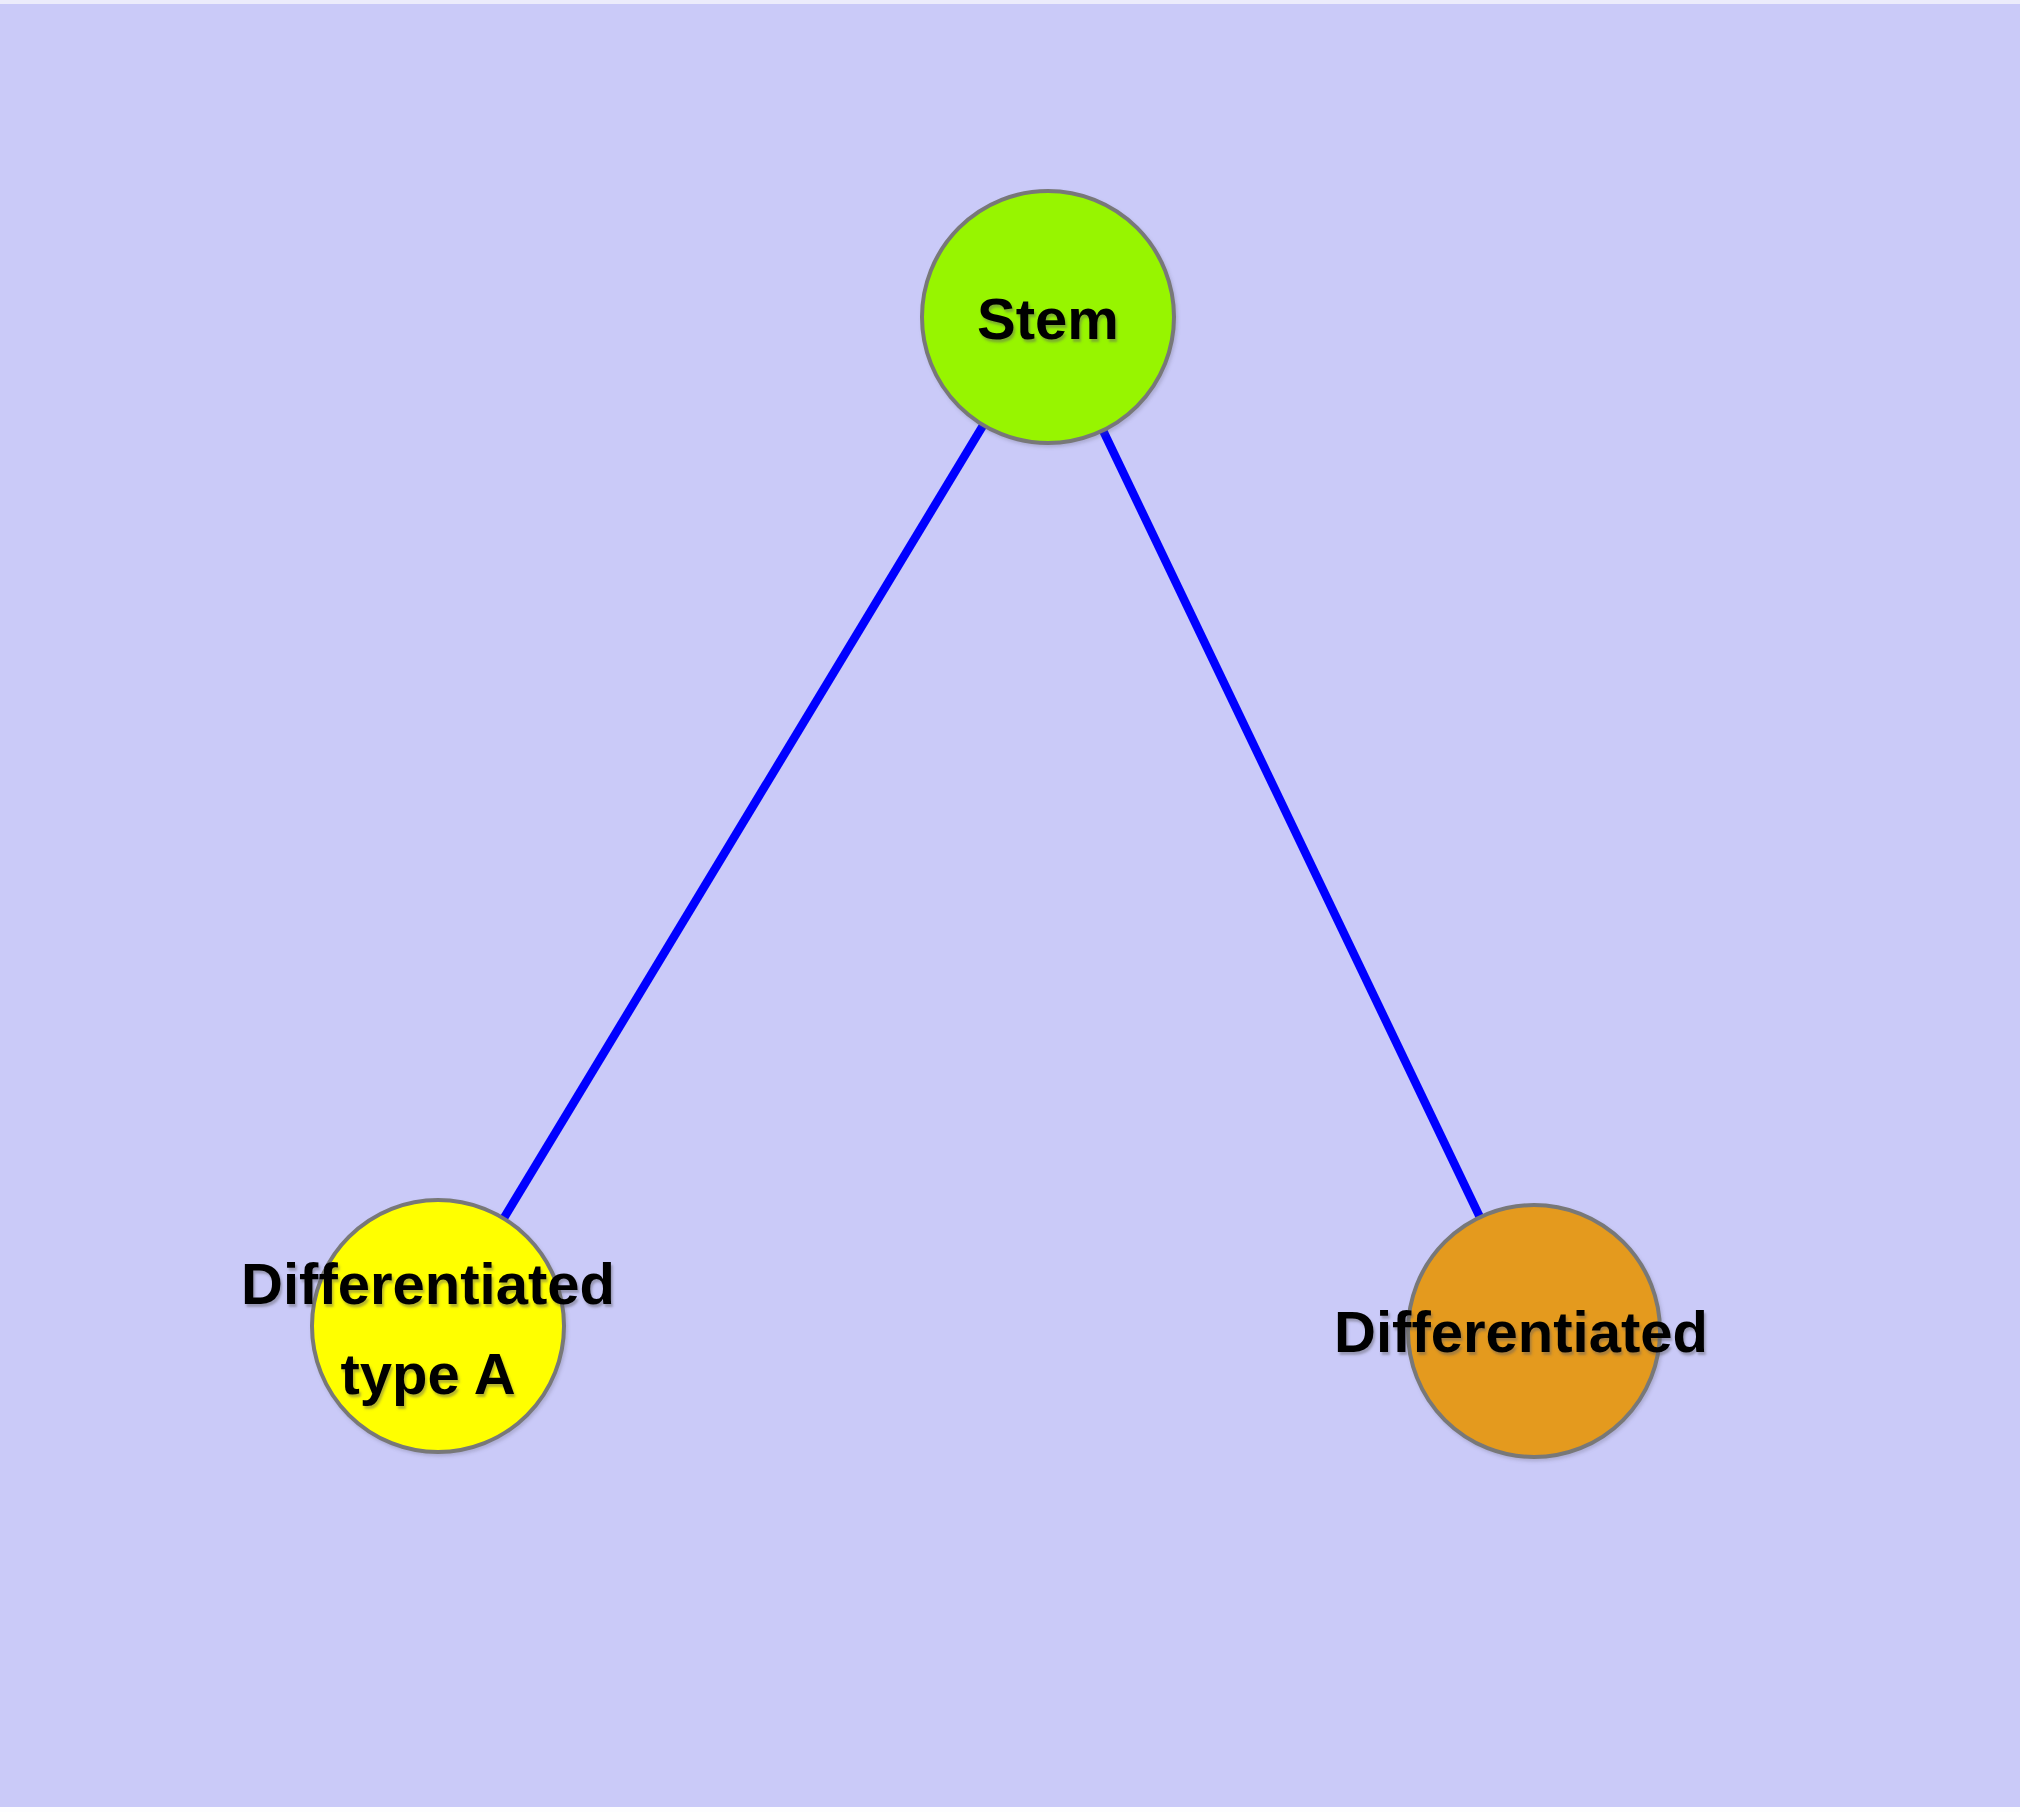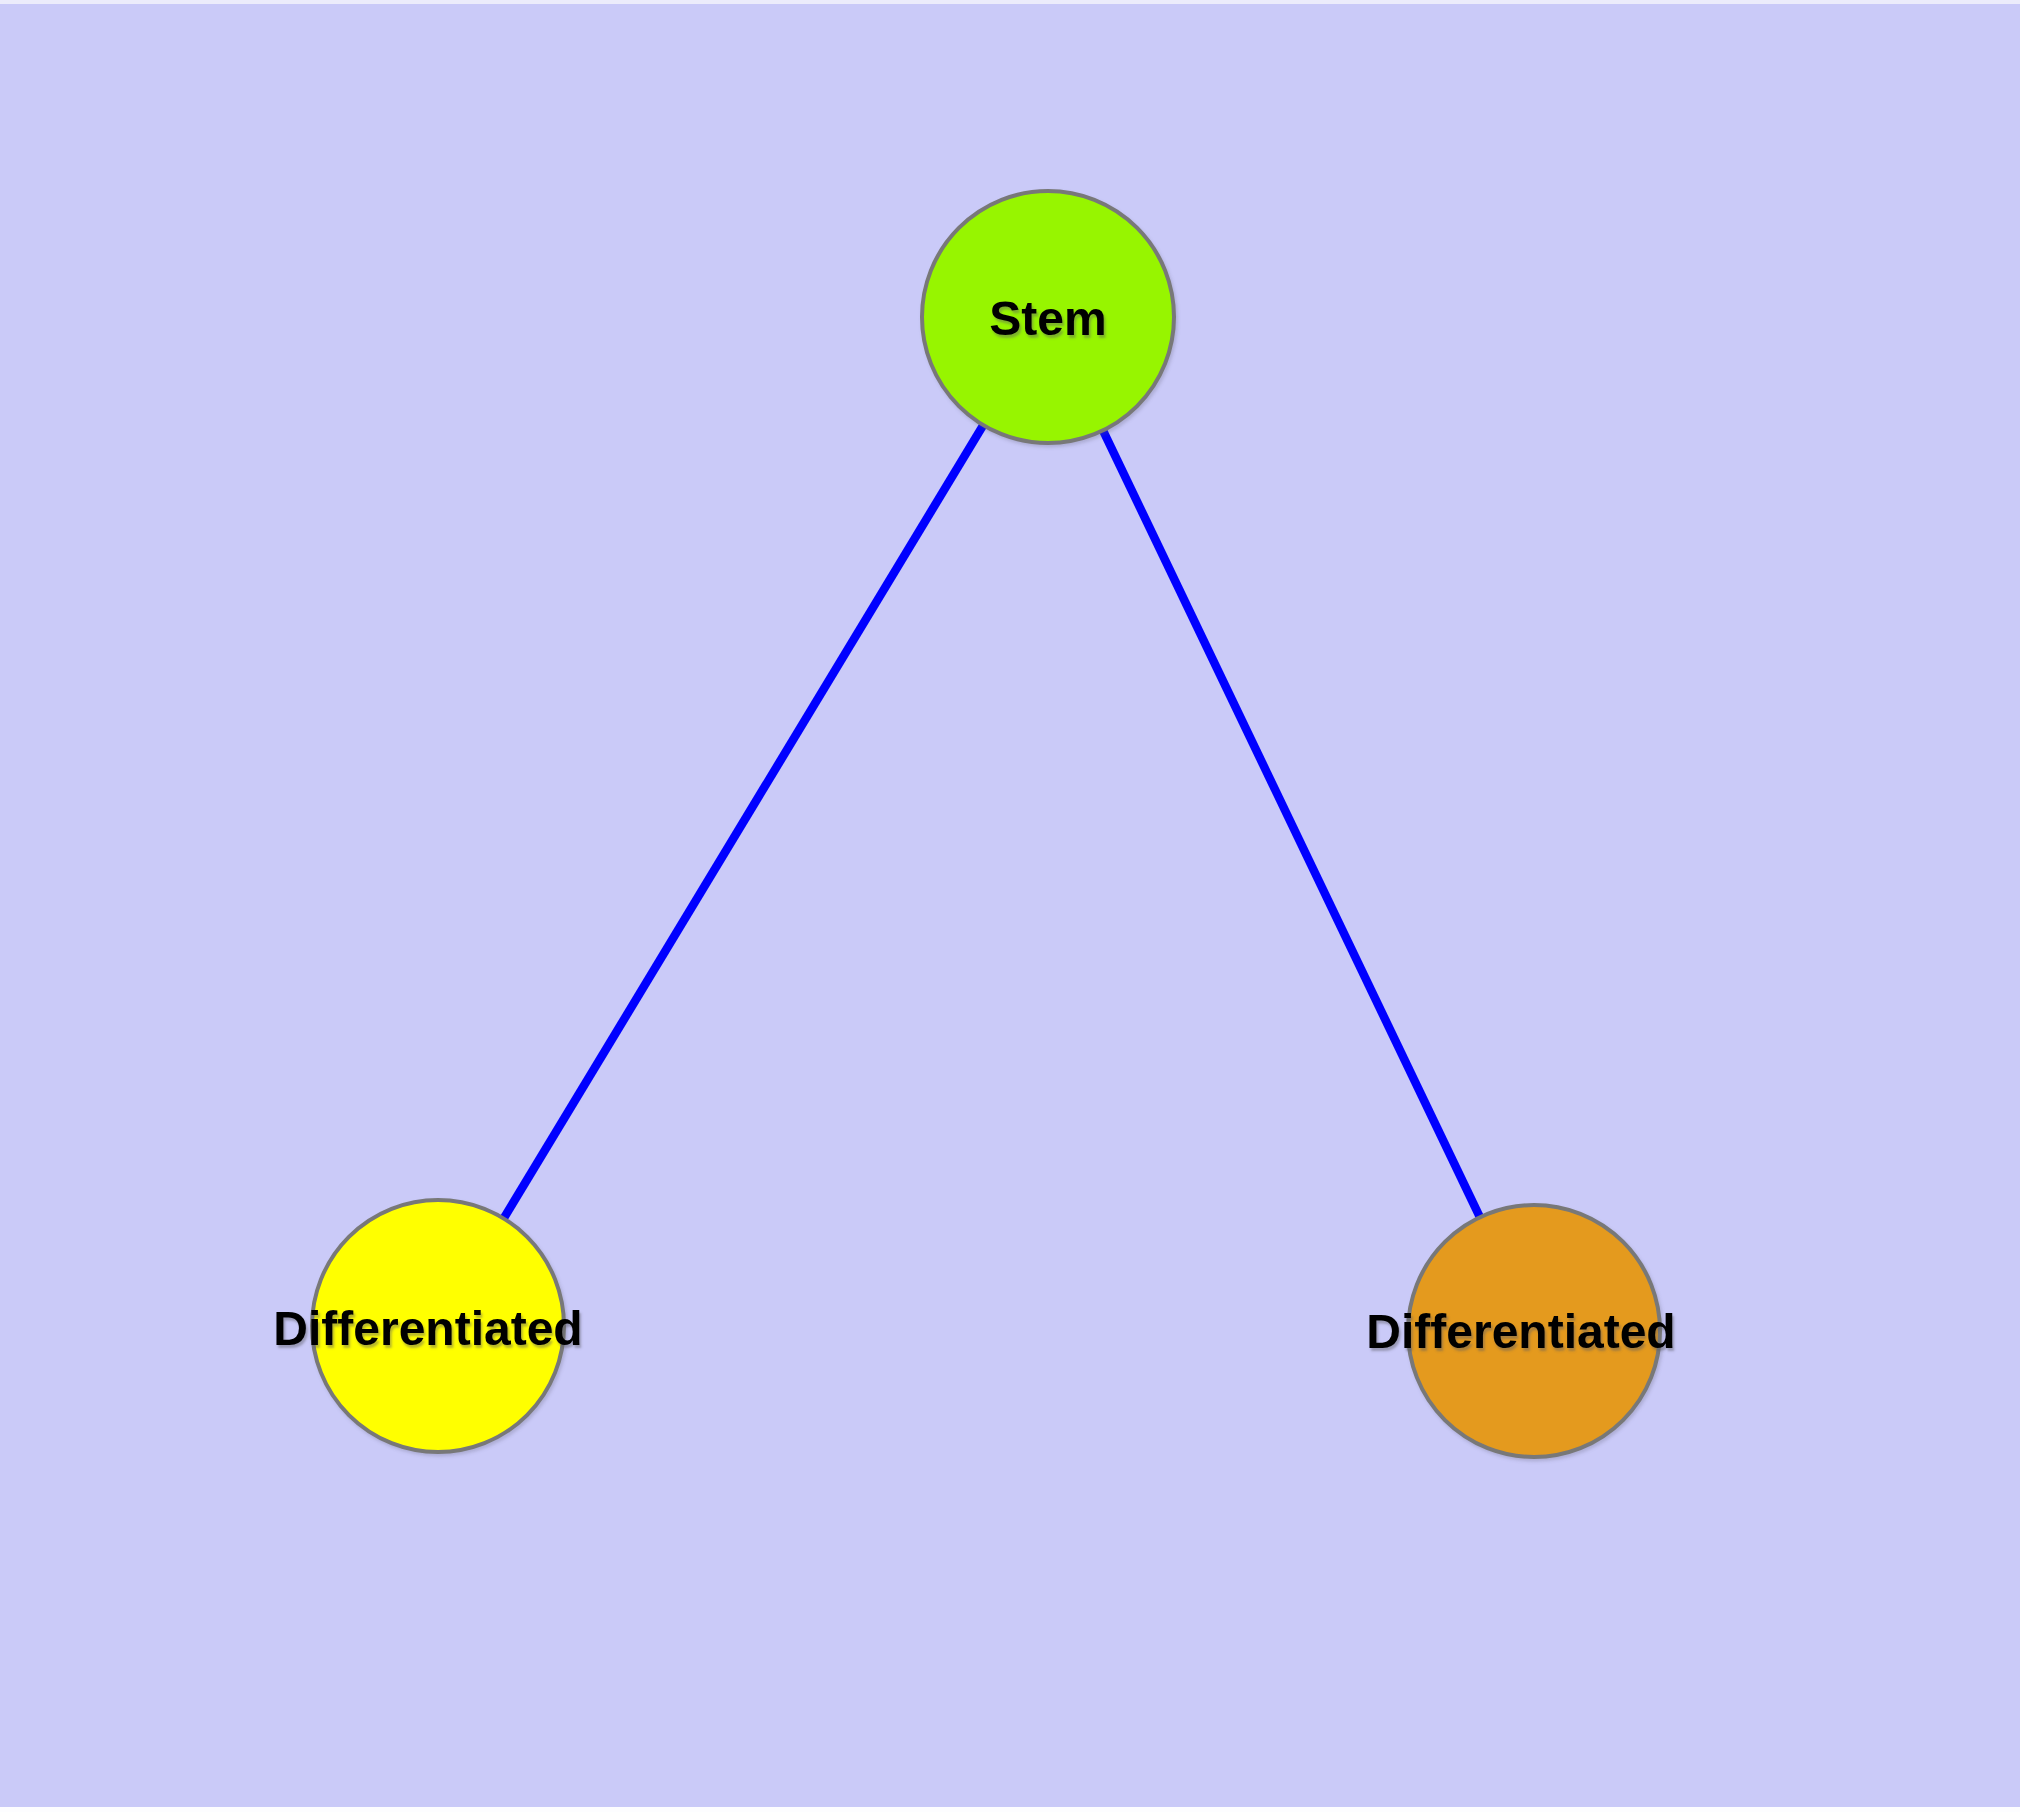--- a/index.html
+++ b/index.html
@@ -33,21 +33,21 @@
     border-radius: 50%;
     border: 4.2px solid #787878;
     box-sizing: border-box;
     box-shadow: 1.7px 2.5px 3.4px rgba(90,90,110,0.25);
   }
   .node-label {
     position: absolute;
     transform: translate(-50%, -50%);
     text-align: center;
     font-weight: bold;
-    font-size: 48px;
+    font-size: 58px;
     line-height: 90px;
     color: #000000;
     white-space: nowrap;
     text-shadow: 1.7px 2.5px 2.5px rgba(90,90,100,0.45);
     z-index: 5;
   }
   
   #node-stem   { left: 920px; top: 189px;  }
   #node-type-a { left: 310px;  top: 1198px; }
   #node-type-b { left: 1406px; top: 1203px; }
@@ -68,20 +68,21 @@
   <div class="node" id="node-stem" style="background-color: rgb(151, 245, 0);"></div>
 
   <div class="node" id="node-type-a" style="background-color: rgb(255, 255, 0);"></div>
 
   <div class="node" id="node-type-b" style="background-color: rgb(228, 154, 30);"></div>
 
   <div class="node-label" id="label-stem">Stem</div>
 
   <div class="node-label" id="label-type-a">
     <span>Differentiated</span><br>
+    <span>type A</span>
   </div>
 
   <div class="node-label" id="label-type-b">
     <span>Differentiated</span><br>
   </div>
 
   <div class="edge-strip-top"></div>
   <div class="edge-strip-bottom"></div>
 </div>
 

